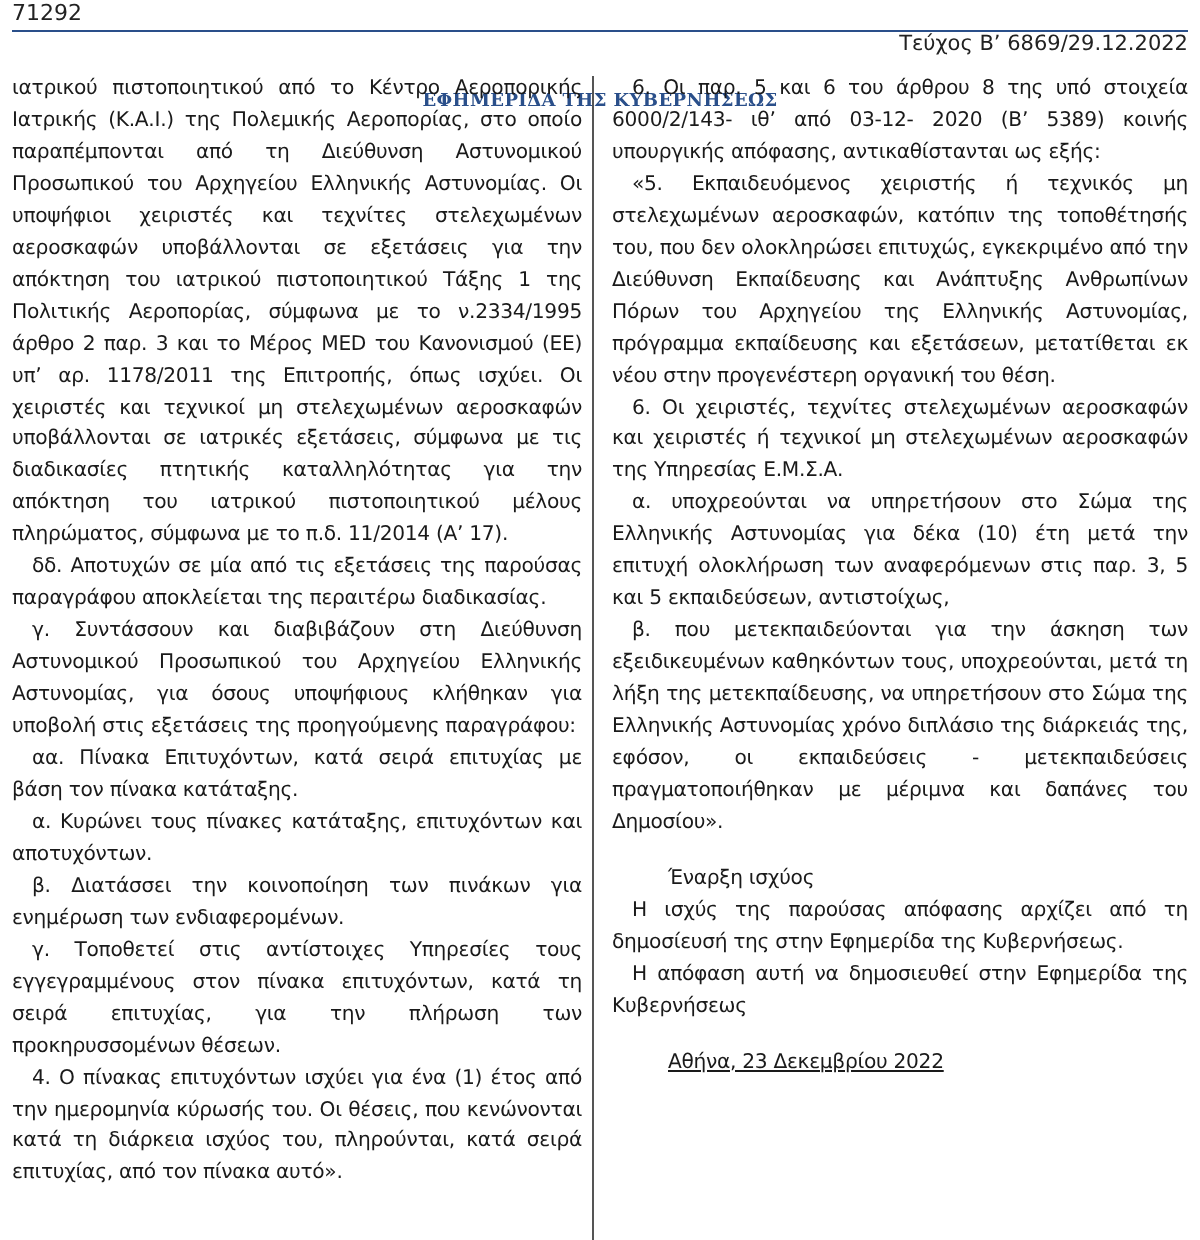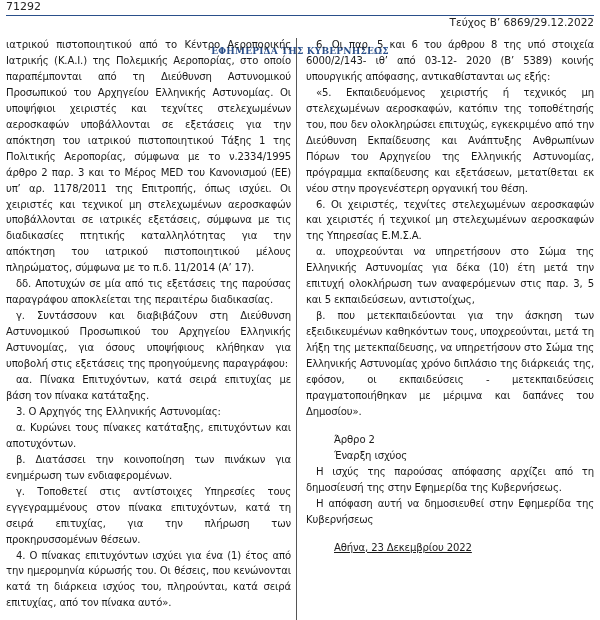--- a/index.html
+++ b/index.html
@@ -25,36 +25,34 @@
   <span class="hdr-left">71292</span>
   <div class="hdr-center">ΕΦΗΜΕΡΙΔΑ ΤΗΣ ΚΥΒΕΡΝΗΣΕΩΣ</div>
   <span class="hdr-right">Τεύχος Β’ 6869/29.12.2022</span>
 </div>
 
 <div class="col col-left">
   <p>ιατρικού πιστοποιητικού από το Κέντρο Αεροπορικής Ιατρικής (Κ.Α.Ι.) της Πολεμικής Αεροπορίας, στο οποίο παραπέμπονται από τη Διεύθυνση Αστυνομικού Προσωπικού του Αρχηγείου Ελληνικής Αστυνομίας. Οι υποψήφιοι χειριστές και τεχνίτες στελεχωμένων αεροσκαφών υποβάλλονται σε εξετάσεις για την απόκτηση του ιατρικού πιστοποιητικού Τάξης 1 της Πολιτικής Αεροπορίας, σύμφωνα με το ν.2334/1995 άρθρο 2 παρ. 3 και το Μέρος MED του Κανονισμού (ΕΕ) υπ’ αρ. 1178/2011 της Επιτροπής, όπως ισχύει. Οι χειριστές και τεχνικοί μη στελεχωμένων αεροσκαφών υποβάλλονται σε ιατρικές εξετάσεις, σύμφωνα με τις διαδικασίες πτητικής καταλληλότητας για την απόκτηση του ιατρικού πιστοποιητικού μέλους πληρώματος, σύμφωνα με το π.δ. 11/2014 (Α’ 17).</p>
   <p class="ind">δδ. Αποτυχών σε μία από τις εξετάσεις της παρούσας παραγράφου αποκλείεται της περαιτέρω διαδικασίας.</p>
   <p class="ind">γ. Συντάσσουν και διαβιβάζουν στη Διεύθυνση Αστυνομικού Προσωπικού του Αρχηγείου Ελληνικής Αστυνομίας, για όσους υποψήφιους κλήθηκαν για υποβολή στις εξετάσεις της προηγούμενης παραγράφου:</p>
   <p class="ind">αα. Πίνακα Επιτυχόντων, κατά σειρά επιτυχίας με βάση τον πίνακα κατάταξης.</p>
-  <p class="ind">3. Ο Αρχηγός της Ελληνικής Αστυνομίας:</p>
   <p class="ind">α. Κυρώνει τους πίνακες κατάταξης, επιτυχόντων και αποτυχόντων.</p>
   <p class="ind">β. Διατάσσει την κοινοποίηση των πινάκων για ενημέρωση των ενδιαφερομένων.</p>
   <p class="ind">γ. Τοποθετεί στις αντίστοιχες Υπηρεσίες τους εγγεγραμμένους στον πίνακα επιτυχόντων, κατά τη σειρά επιτυχίας, για την πλήρωση των προκηρυσσομένων θέσεων.</p>
   <p class="ind">4. Ο πίνακας επιτυχόντων ισχύει για ένα (1) έτος από την ημερομηνία κύρωσής του. Οι θέσεις, που κενώνονται κατά τη διάρκεια ισχύος του, πληρούνται, κατά σειρά επιτυχίας, από τον πίνακα αυτό».</p>
 
 </div>
 
 <div class="divider"></div>
 
 <div class="col col-right">
   <p class="ind">6. Οι παρ. 5 και 6 του άρθρου 8 της υπό στοιχεία 6000/2/143- ιθ’ από 03-12- 2020 (Β’ 5389) κοινής υπουργικής απόφασης, αντικαθίστανται ως εξής:</p>
   <p class="ind">«5. Εκπαιδευόμενος χειριστής ή τεχνικός μη στελεχωμένων αεροσκαφών, κατόπιν της τοποθέτησής του, που δεν ολοκληρώσει επιτυχώς, εγκεκριμένο από την Διεύθυνση Εκπαίδευσης και Ανάπτυξης Ανθρωπίνων Πόρων του Αρχηγείου της Ελληνικής Αστυνομίας, πρόγραμμα εκπαίδευσης και εξετάσεων, μετατίθεται εκ νέου στην προγενέστερη οργανική του θέση.</p>
   <p class="ind">6. Οι χειριστές, τεχνίτες στελεχωμένων αεροσκαφών και χειριστές ή τεχνικοί μη στελεχωμένων αεροσκαφών της Υπηρεσίας Ε.Μ.Σ.Α.</p>
   <p class="ind">α. υποχρεούνται να υπηρετήσουν στο Σώμα της Ελληνικής Αστυνομίας για δέκα (10) έτη μετά την επιτυχή ολοκλήρωση των αναφερόμενων στις παρ. 3, 5 και 5 εκπαιδεύσεων, αντιστοίχως,</p>
   <p class="ind">β. που μετεκπαιδεύονται για την άσκηση των εξειδικευμένων καθηκόντων τους, υποχρεούνται, μετά τη λήξη της μετεκπαίδευσης, να υπηρετήσουν στο Σώμα της Ελληνικής Αστυνομίας χρόνο διπλάσιο της διάρκειάς της, εφόσον, οι εκπαιδεύσεις - μετεκπαιδεύσεις πραγματοποιήθηκαν με μέριμνα και δαπάνες του Δημοσίου».</p>
   <div class="art-gap"></div>
-  <p class="art">Άρθρο 2</p>
   <p class="art">Έναρξη ισχύος</p>
   <p class="ind">Η ισχύς της παρούσας απόφασης αρχίζει από τη δημοσίευσή της στην Εφημερίδα της Κυβερνήσεως.</p>
   <p class="ind">Η απόφαση αυτή να δημοσιευθεί στην Εφημερίδα της Κυβερνήσεως</p>
   <p class="date">Αθήνα, 23 Δεκεμβρίου 2022</p>
 
 </div>
 
 </body></html>

